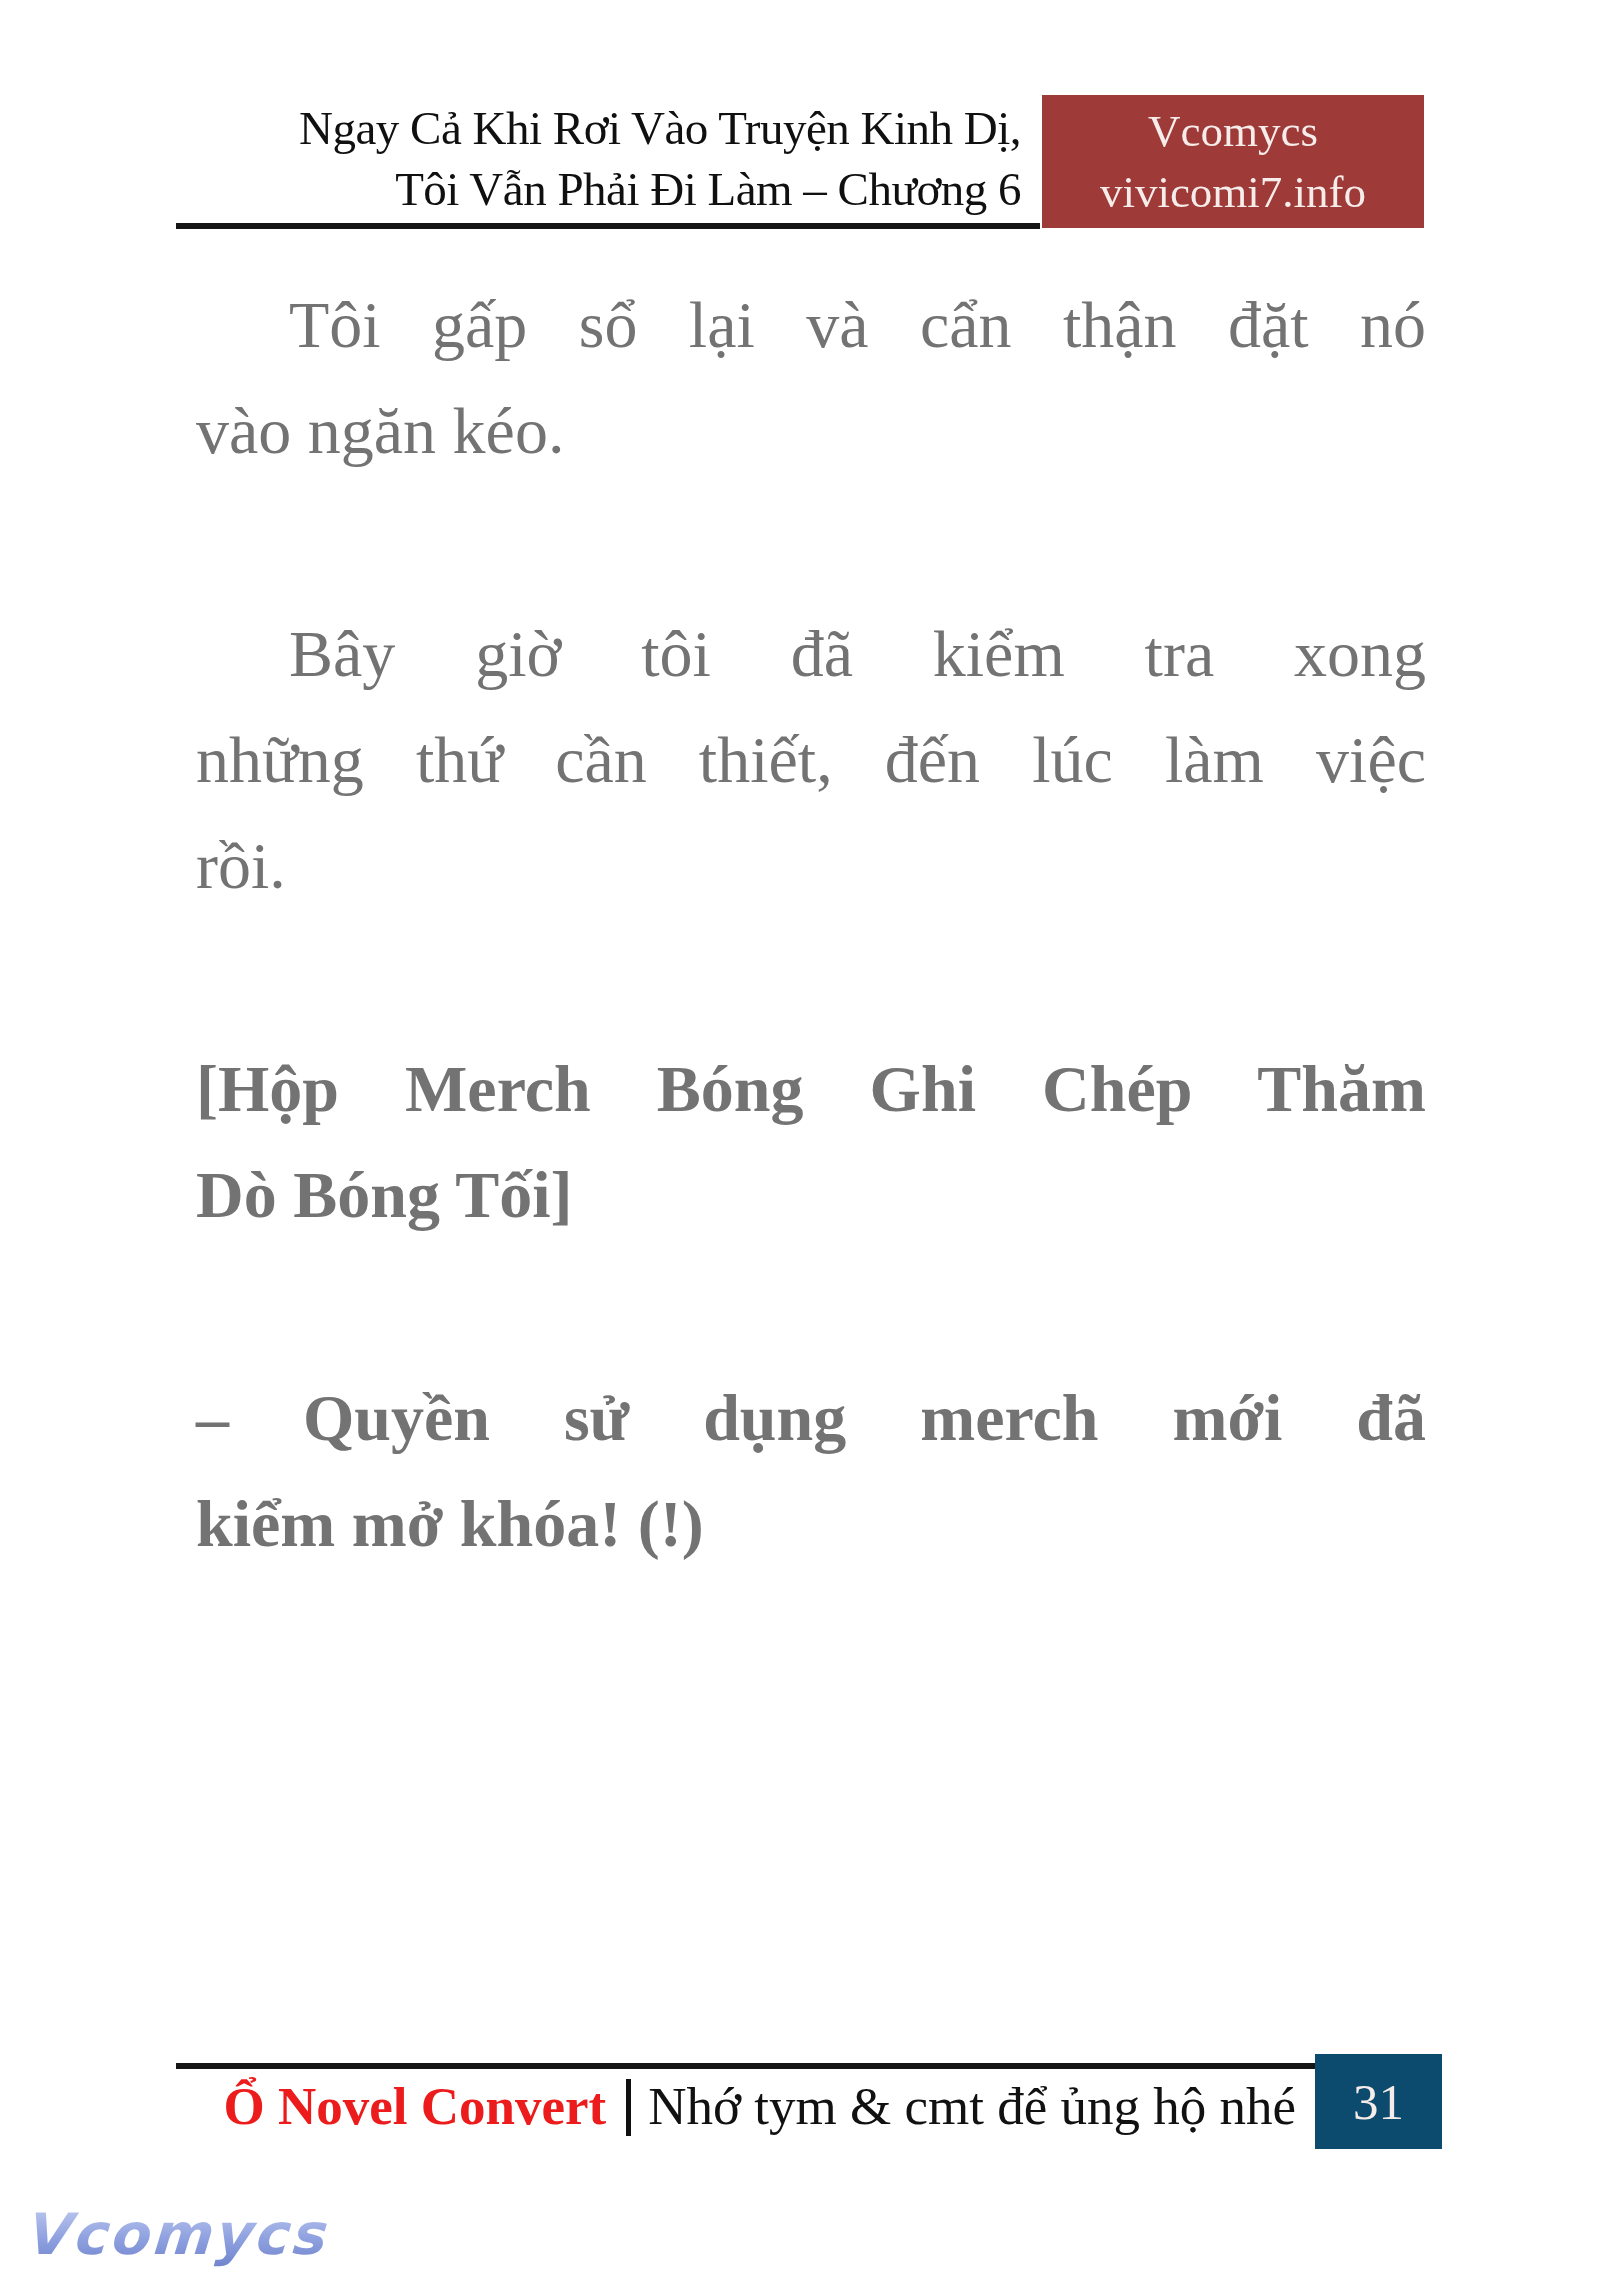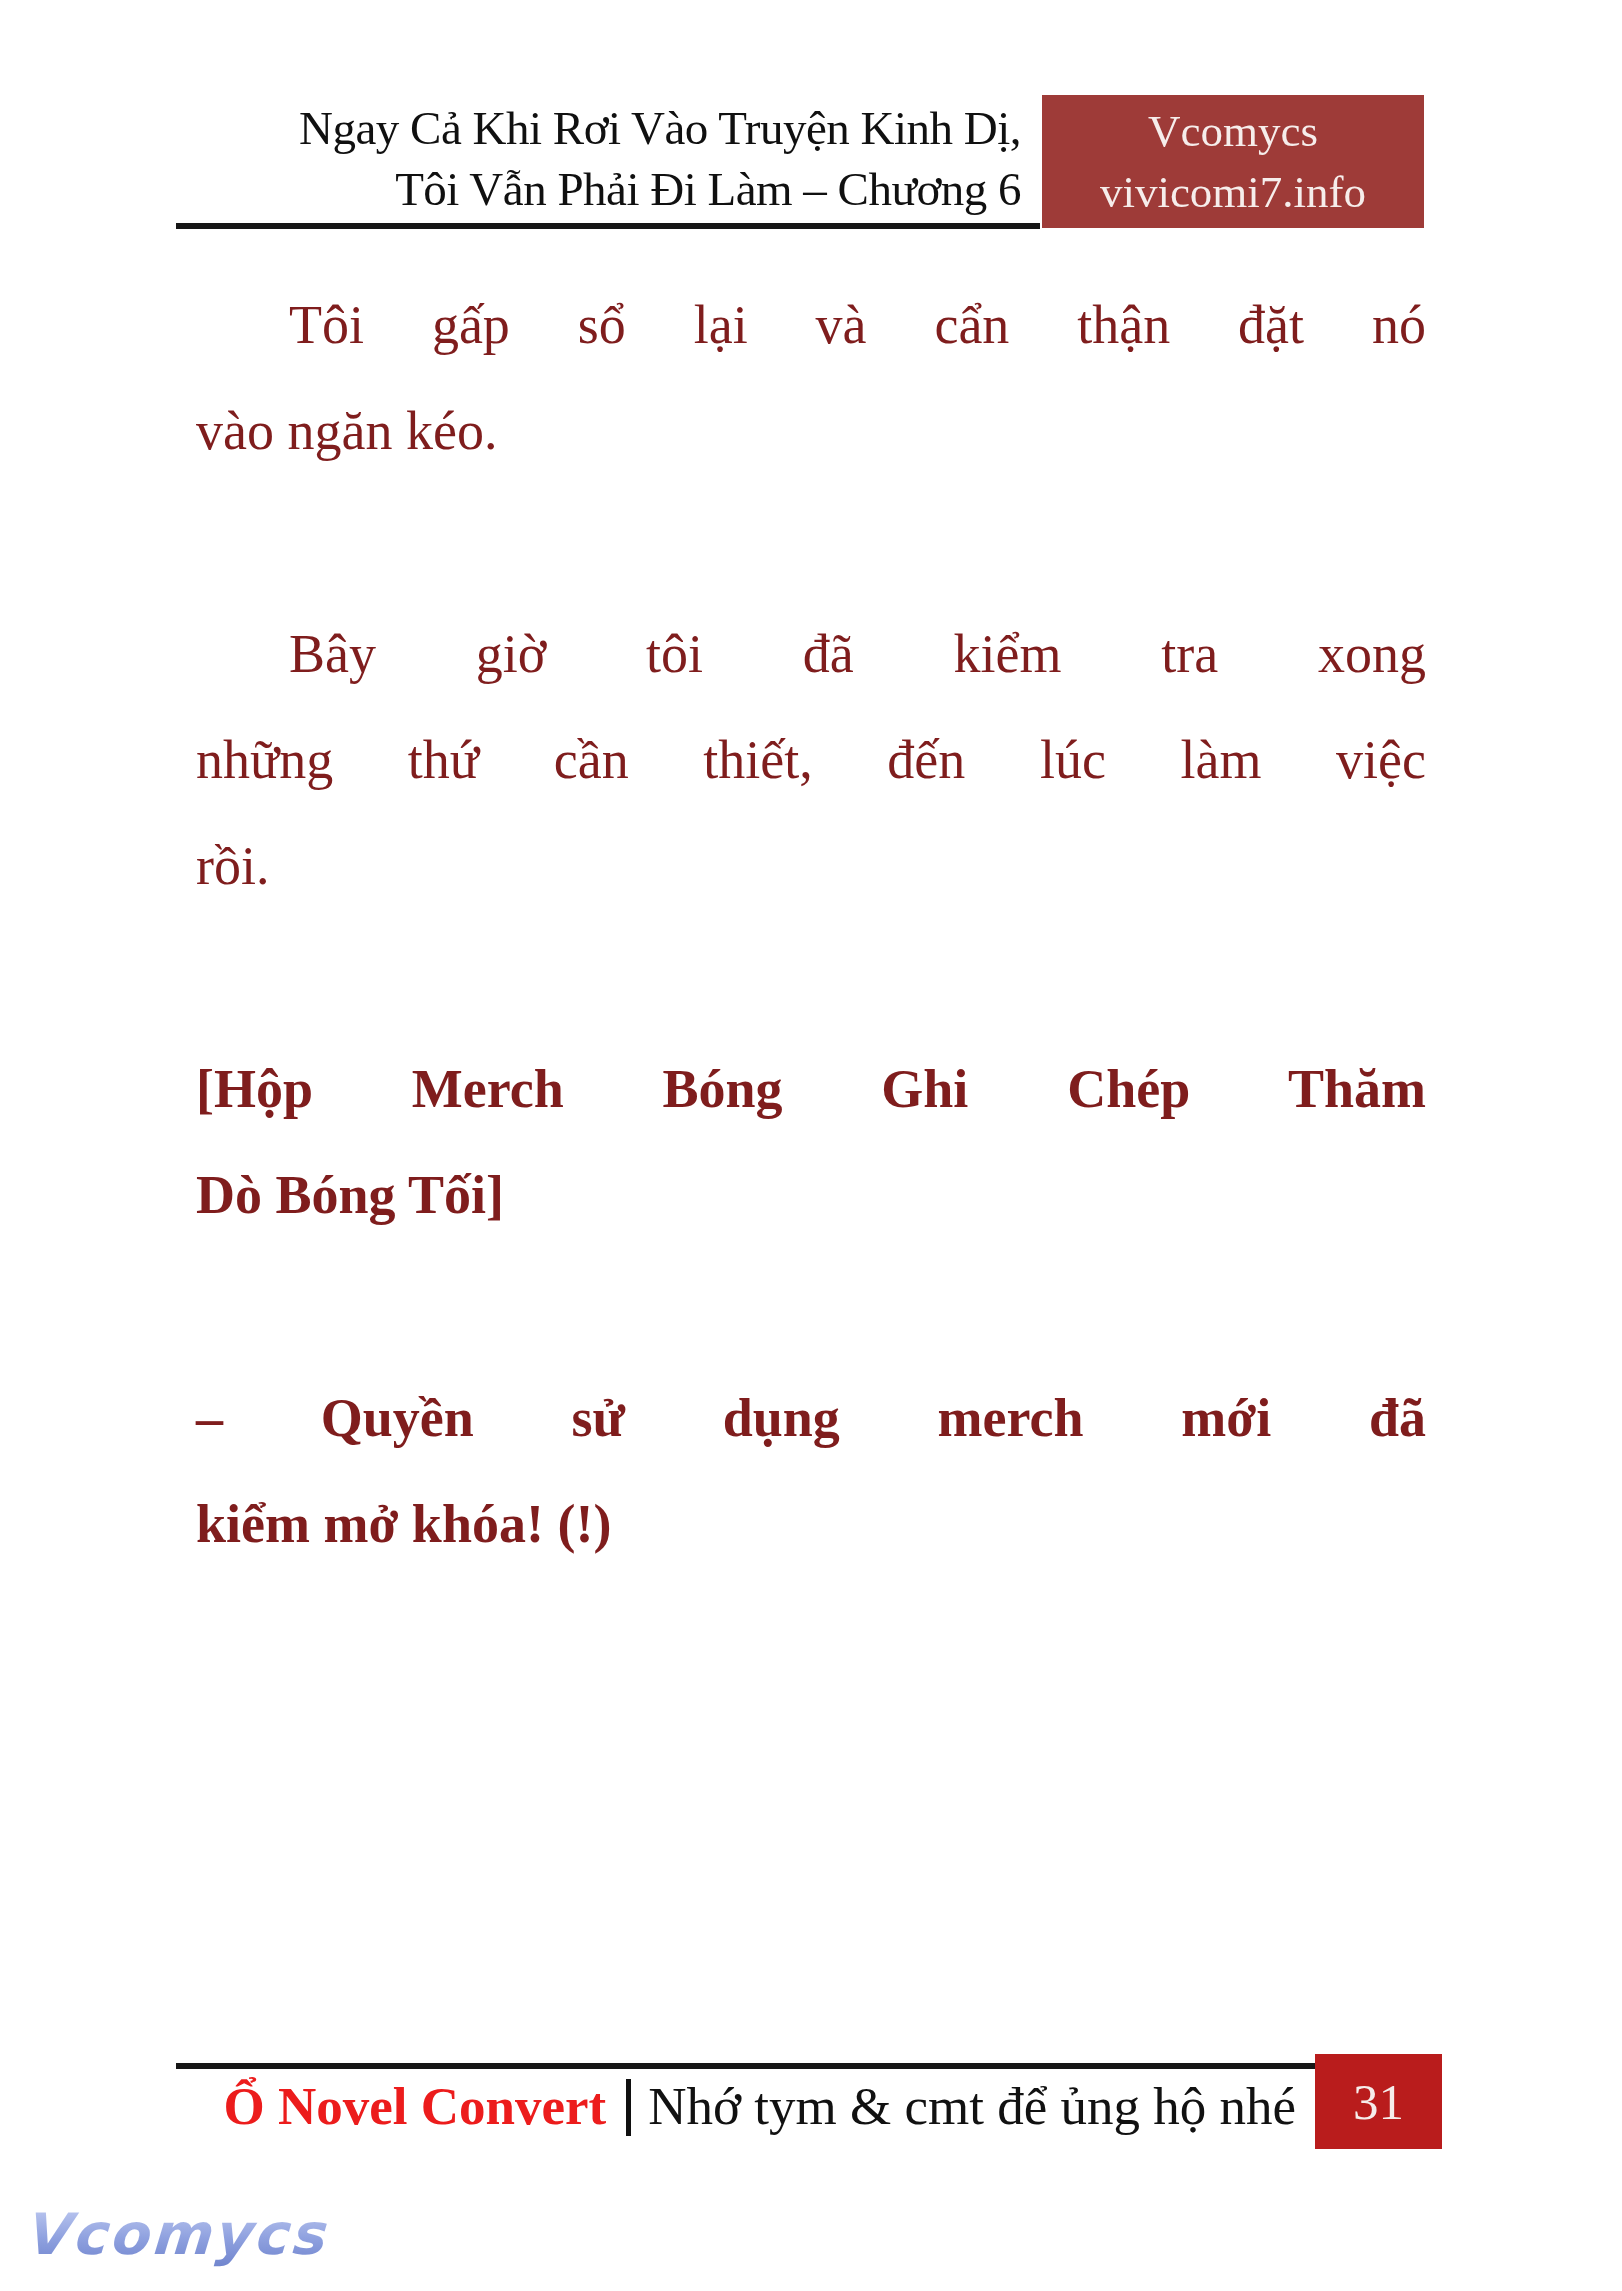--- a/index.html
+++ b/index.html
@@ -35,22 +35,22 @@
     left:176px;top:223px;
     width:864px;height:5.9px;
     background:#161616;
   }
 
   
   .body-text{
     position:absolute;
     left:196px;top:272px;
     width:1230px;
-    font-size:54px;line-height:106px;
-    color:#7f1d1d;
+    font-size:66px;line-height:106px;
+    color:#737373;
   }
   .para{margin:0;}
   .para + .para{margin-top:117px;}
   .para.bold{font-weight:700;}
   .tline{
     text-align:justify;
     text-align-last:justify;
     -moz-text-align-last:justify;
   }
   .tline.last{
@@ -144,20 +144,20 @@
     </p>
 
   </div>
 
   <div class="footer-rule"></div>
 
   <div class="footer-line">
     <span class="footer-brand" id="footerBrand" style="color: rgb(236, 28, 28);">Ổ Novel Convert</span><span class="footer-divider"></span><span>Nhớ tym &amp; cmt để ủng hộ nhé</span>
   </div>
 
-  <div class="footer-badge" id="footerBadge" style="background: #b91c1c; color: rgb(246, 237, 235);">
+  <div class="footer-badge" id="footerBadge" style="background: #0c4a6e; color: rgb(246, 237, 235);">
     <span>31</span>
   </div>
 
   <div class="watermark">Vcomycs</div>
 
 </div>
 
 
 </body></html>

